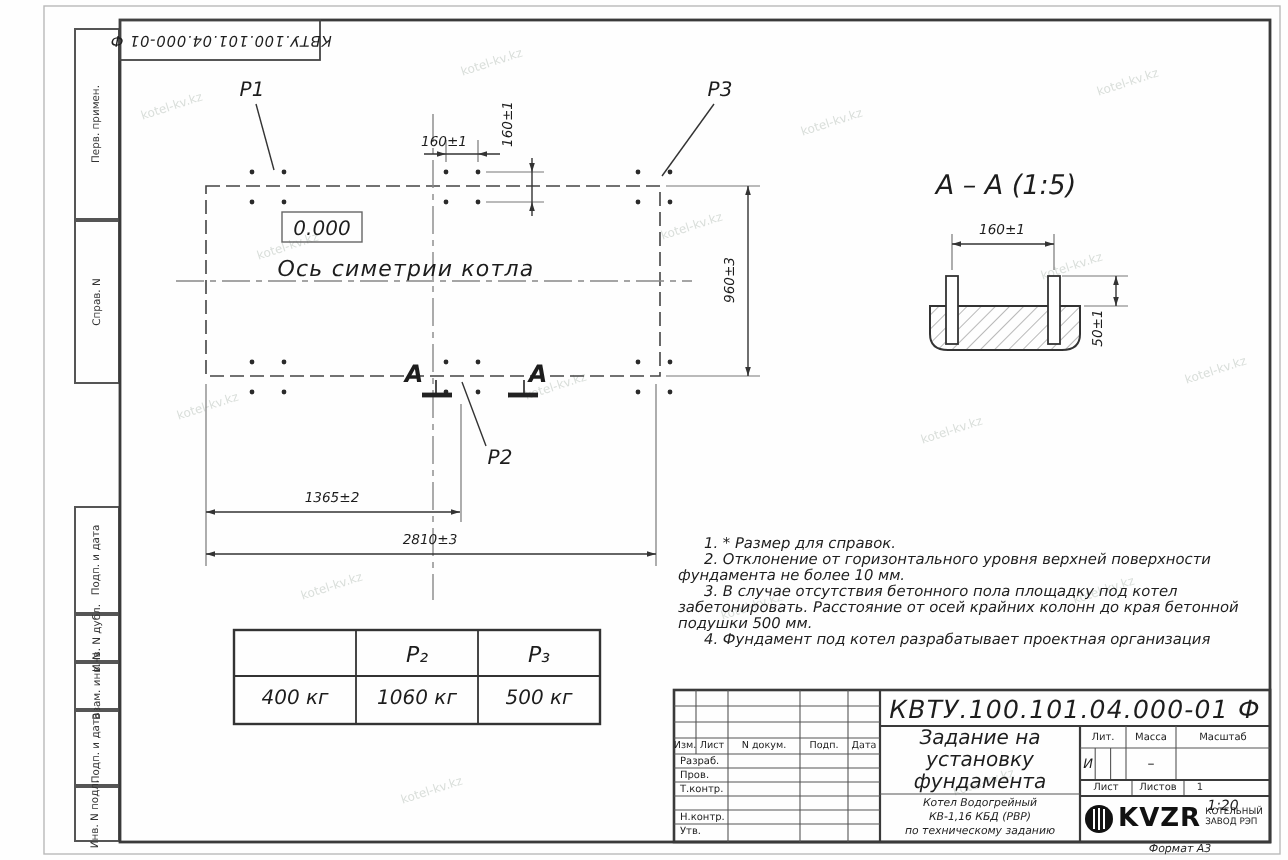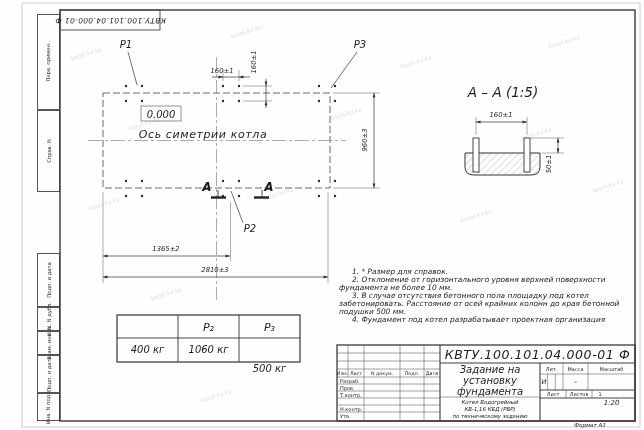--- a/index.html
+++ b/index.html
@@ -270,21 +270,21 @@
     <div class="fl">3. В случае отсутствия бетонного пола площадку под котел</div>
     <div>забетонировать. Расстояние от осей крайних колонн до края бетонной</div>
     <div>подушки 500 мм.</div>
     <div class="fl">4. Фундамент под котел разрабатывает проектная организация</div>
   </div>
 
   <div class="abs ctr it f11 txt z3" style="left:239px;top:317px;width:61px;height:20px;">P₃</div>
   <div class="abs ctr it f11 txt z3" style="left:178px;top:317px;width:61px;height:20px;">P₂</div>
   <div class="abs ctr it f10 txt z3" style="left:117px;top:339px;width:61px;height:21px;">400 кг</div>
   <div class="abs ctr it f10 txt z3" style="left:178px;top:339px;width:61px;height:21px;">1060 кг</div>
-  <div class="abs ctr it f10 txt z3" style="left:239px;top:358px;width:61px;height:21px;">500 кг</div>
+  <div class="abs ctr it f10 txt z3" style="left:239px;top:339px;width:61px;height:21px;">500 кг</div>
 
   <div class="abs ctr it txt z3" style="left:442px;top:346px;width:191px;height:16px;font-size:12.5px;letter-spacing:.6px;">КВТУ.100.101.04.000-01 Ф</div>
 
   <div class="abs ctr f48 txt z3" style="left:337px;top:369px;width:11px;height:8px;">Изм.</div>
   <div class="abs ctr f48 txt z3" style="left:348px;top:369px;width:16px;height:8px;">Лист</div>
   <div class="abs ctr f48 txt z3" style="left:364px;top:369px;width:36px;height:8px;">N докум.</div>
   <div class="abs ctr f48 txt z3" style="left:400px;top:369px;width:24px;height:8px;">Подп.</div>
   <div class="abs ctr f48 txt z3" style="left:424px;top:369px;width:16px;height:8px;">Дата</div>
 
   <div class="abs f5 txt z3" style="left:340px;top:378px;">Разраб.</div>
@@ -308,16 +308,29 @@
   <div class="abs ctr f5 txt z3" style="left:563px;top:365px;width:25px;height:8px;">Масса</div>
   <div class="abs ctr f5 txt z3" style="left:588px;top:365px;width:47px;height:8px;">Масштаб</div>
   <div class="abs ctr it f65 txt z3" style="left:540px;top:374px;width:8px;height:16px;">И</div>
   <div class="abs ctr f7 txt z3" style="left:563px;top:374px;width:25px;height:16px;">–</div>
   <div class="abs ctr it f7 txt z3" style="left:588px;top:395px;width:47px;height:16px;">1:20</div>
 
   <div class="abs ctr f5 txt z3" style="left:540px;top:390px;width:26px;height:8px;">Лист</div>
   <div class="abs ctr f5 txt z3" style="left:566px;top:390px;width:26px;height:8px;">Листов</div>
   <div class="abs ctr f5 txt z3" style="left:592px;top:390px;width:16px;height:8px;">1</div>
 
+  <div class="abs logo z3">
+    <svg width="15" height="15" viewBox="0 0 15 15">
+      <circle cx="7.5" cy="7.5" r="7" fill="#111"></circle>
+      <line x1="5" y1="2.5" x2="5" y2="12.5" stroke="#fff" stroke-width="1"></line>
+      <line x1="7.5" y1="2" x2="7.5" y2="13" stroke="#fff" stroke-width="1"></line>
+      <line x1="10" y1="2.5" x2="10" y2="12.5" stroke="#fff" stroke-width="1"></line>
+    </svg>
+    <span class="kvzr">KVZR</span>
+    <span class="sub">
+      <span>КОТЕЛЬНЫЙ</span>
+      <span>ЗАВОД РЭП</span>
+    </span>
+  </div>
 
   <div class="abs ctr it f55 txt z3" style="left:560px;top:421px;width:60px;height:8px;">Формат А3</div>
 
 </div>
 
 </body></html>

